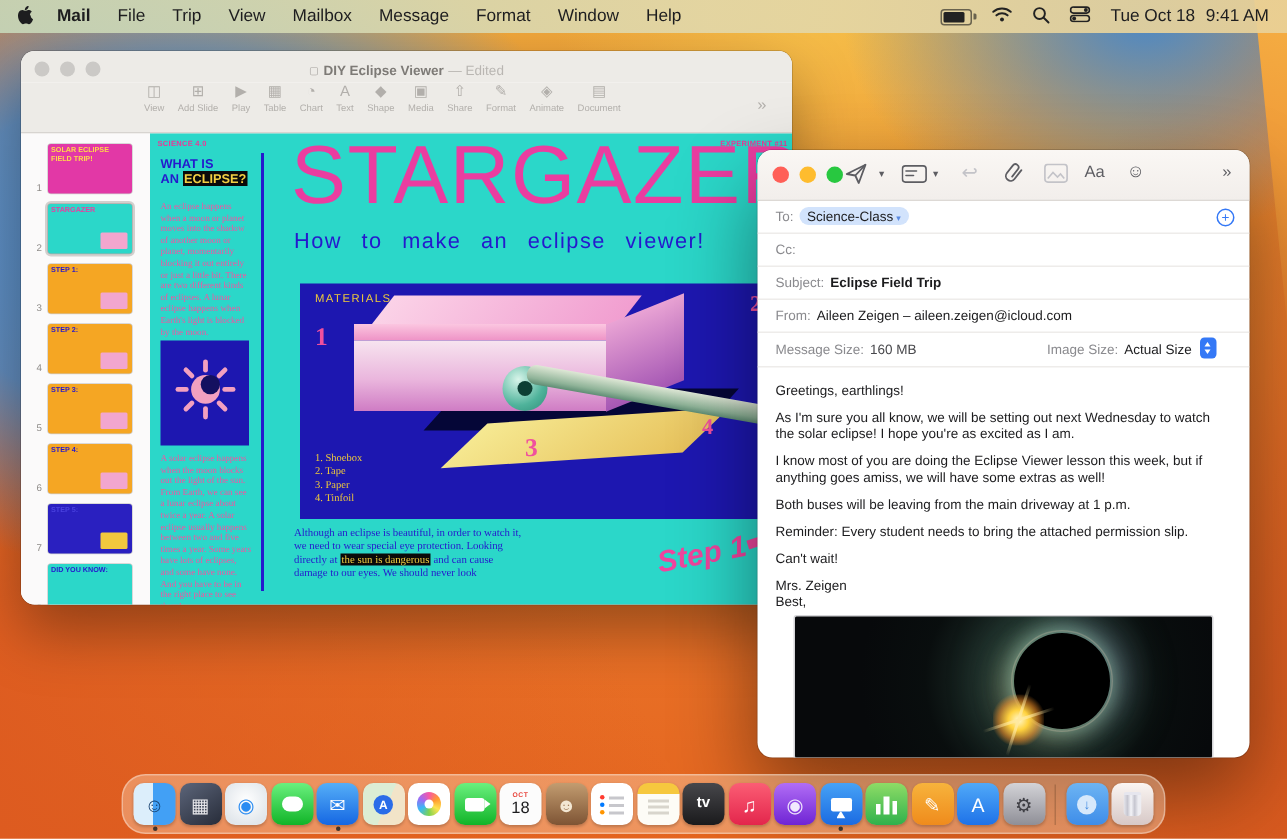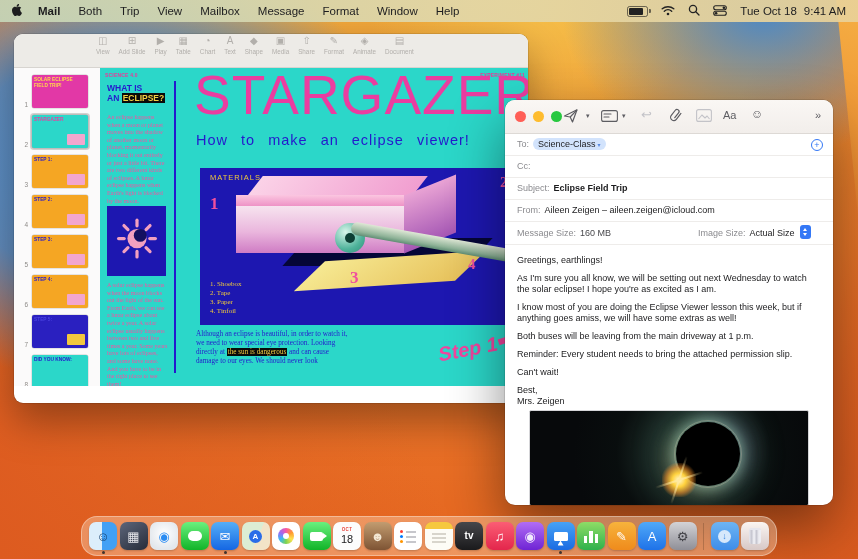--- a/index.html
+++ b/index.html
@@ -163,21 +163,21 @@
 
 <div class="menubar">
   <span class="apple">
     <svg width="12" height="14" viewBox="0 0 14 17">
         <path fill="#1d1d1f" d="M11.4 9c0-2.2 1.8-3.2 1.9-3.3-1-1.5-2.6-1.7-3.2-1.7-1.3-.1-2.6.8-3.2.8-.7 0-1.7-.8-2.8-.8C2.6 4 1.2 4.9.4 6.2c-1.6 2.9-.4 7.1 1.2 9.4.8 1.1 1.7 2.4 2.9 2.3 1.2 0 1.6-.7 3-.7s1.8.7 3 .7 2-1.1 2.8-2.2c.9-1.3 1.2-2.5 1.2-2.6 0-.1-2.4-1-2.4-3.6zM9.2 2.8c.6-.8 1.1-1.9 1-3-.9 0-2.1.6-2.8 1.4-.6.7-1.1 1.8-1 2.9 1.1.1 2.1-.5 2.8-1.3z" transform="scale(.82)"></path>
       </svg>
   </span>
   <span class="menu-app">Mail</span>
   <span style="display:flex">
 
-  <span class="menu-item">Both</span>
+  <span class="menu-item">File</span>
       <span class="menu-item">Trip</span>
       <span class="menu-item">View</span>
       <span class="menu-item">Mailbox</span>
       <span class="menu-item">Message</span>
       <span class="menu-item">Format</span>
       <span class="menu-item">Window</span>
       <span class="menu-item">Help</span>
     </span>
   <span class="mb-right">
     <span class="batt"></span>
@@ -203,20 +203,30 @@
         </svg>
     </span>
     <span class="mb-time">
       <span>Tue Oct 18</span>
       <span>9:41 AM</span>
     </span>
   </span>
 </div>
 
 <div class="kn-window">
+  <div class="kn-titlebar">
+    <span class="traffic">
+      <span class="tl inactive"></span>
+      <span class="tl inactive"></span>
+      <span class="tl inactive"></span>
+    </span>
+    <span class="kn-docicon">▢</span>
+    <span class="kn-title">DIY Eclipse Viewer</span>
+    <span class="kn-edited">— Edited</span>
+  </div>
   <div class="kn-toolbar">
 
       <div class="kn-tool">
         <span class="kn-tool-icon">◫</span>
         <span class="kn-tool-label">View</span>
       </div>
 
       <div class="kn-tool">
         <span class="kn-tool-icon">⊞</span>
         <span class="kn-tool-label">Add Slide</span>
@@ -468,22 +478,22 @@
   <div class="mrow sizes">
     <span class="mlabel">Message Size:</span><span class="mval" style="color:#48484c">160 MB</span>
     <span class="imggroup">
       <span class="mlabel">Image Size:</span><span class="mval">Actual Size</span><span class="stepper"></span>
     </span>
   </div>
   <div class="mail-body">
     <span>
       
     <p>Greetings, earthlings!</p><p>As I'm sure you all know, we will be setting out next Wednesday to watch the solar eclipse! I hope you're as excited as I am.</p><p>I know most of you are doing the Eclipse Viewer lesson this week, but if anything goes amiss, we will have some extras as well!</p><p>Both buses will be leaving from the main driveway at 1 p.m.</p><p>Reminder: Every student needs to bring the attached permission slip.</p><p>Can't wait!</p></span>
+    <p class="sig">Mrs. Zeigen</p>
     <p class="sig">Best,</p>
-    <p class="sig">Mrs. Zeigen</p>
     <div class="attach">
       <div class="moon"></div>
       <div class="flare"></div>
     </div>
   </div>
 </div>
 
 <div class="dock">
   <span class="dock-apps">
 

